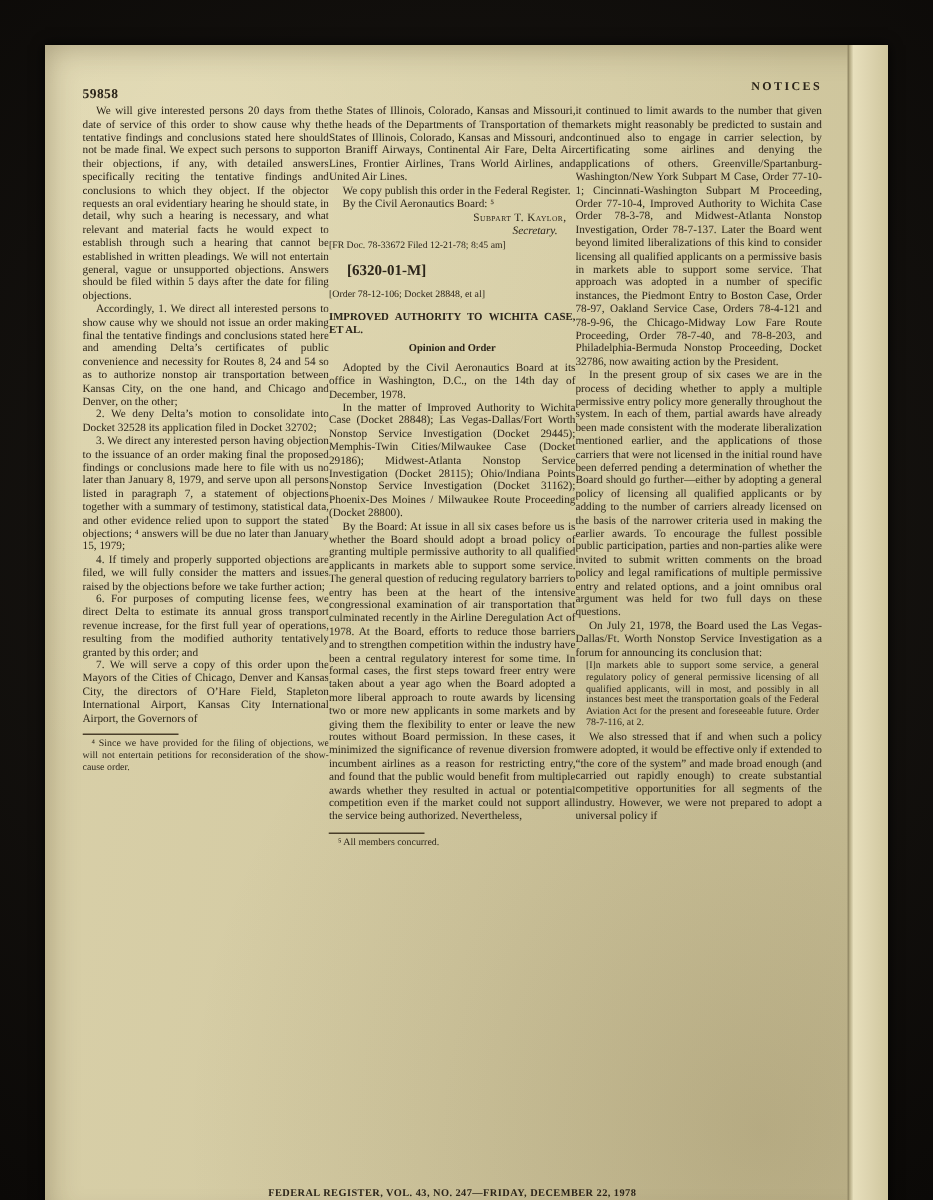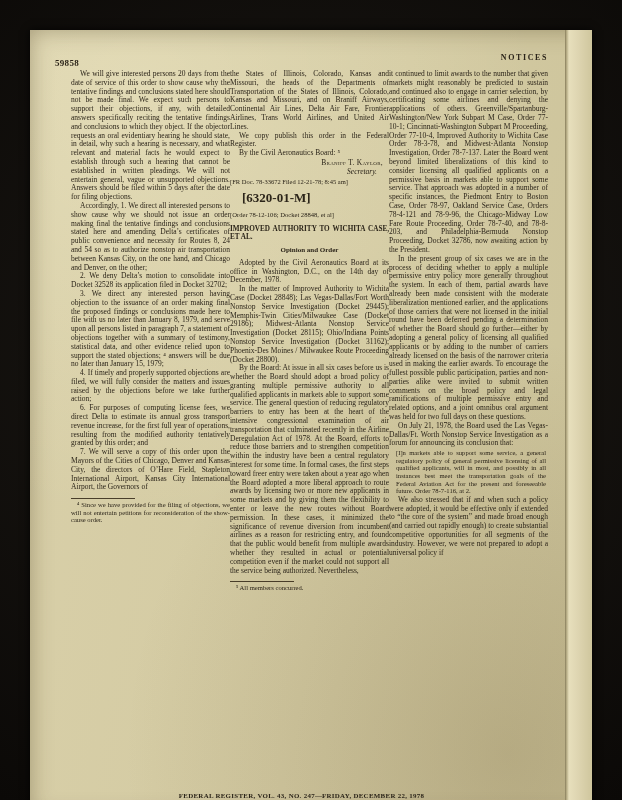--- a/index.html
+++ b/index.html
@@ -30,33 +30,33 @@
   .content {
     position: absolute; left: 25px; top: 22px; right: 44px; bottom: 16px;
     color: #2b2419;
   }
   .page-head { position: relative; height: 15px; margin-bottom: 3px; }
   .page-number { font-weight: bold; font-size: 9px; letter-spacing: .3px; }
   .running-head {
     position: absolute; left: 0; right: 0; top: 1px; text-align: right;
     font-weight: bold; font-size: 8px; letter-spacing: 1.6px;
   }
-  .cols { display: flex; gap: 0; height: 658px; overflow: hidden; margin-left: 16px; }
+  .cols { display: flex; gap: 0; height: 658px; overflow: hidden; }
   .col {
     flex: 1 1 0; min-width: 0;
     font-size: 7.5px; line-height: 8.8px; text-align: justify;
     overflow: hidden;
   }
   .col p { margin: 0; text-indent: 9px; }
   .col p.no-indent { text-indent: 0; }
   .signature { text-align: right; margin: 1px 6px 1px 0; }
   .sig-name { font-variant: small-caps; letter-spacing: .3px; }
   .sig-title { font-style: italic; margin-right: 6px; }
   .frdoc { font-size: 6.5px; line-height: 7.6px; margin-top: 1px; text-indent: 0 !important; }
-  .billing { font-weight: bold; font-size: 13px; margin: 9px 0 8px; padding-left: 12px; }
+  .billing { font-weight: bold; font-size: 10px; margin: 9px 0 8px; padding-left: 12px; }
   .order-line { font-size: 6.6px; margin-bottom: 5px; }
   .notice-title { font-weight: bold; font-size: 7.2px; line-height: 8.6px; margin-bottom: 4px; }
   .section-heading { font-weight: bold; text-align: center; font-size: 7px; margin: 2px 0 4px; }
   .footnote { margin-top: 6px; }
   .footnote-rule { width: 64px; border-top: 1px solid rgba(48,36,20,.85); margin-bottom: 2px; }
   .fn-text { font-size: 6.6px !important; line-height: 7.6px !important; text-indent: 6px !important; }
   .blockquote { font-size: 6.6px; line-height: 7.6px; text-align: justify; padding: 1px 2px 1px 7px; }
   .page-foot {
     position: absolute; left: 0; right: 0; bottom: 2px;
     text-align: center; font-weight: bold; font-size: 6.9px; letter-spacing: .3px;
@@ -85,25 +85,25 @@
           <p>4. If timely and properly supported objections are filed, we will fully consider the matters and issues raised by the objections before we take further action;</p>
           <p>6. For purposes of computing license fees, we direct Delta to estimate its annual gross transport revenue increase, for the first full year of operations, resulting from the modified authority tentatively granted by this order; and</p>
           <p>7. We will serve a copy of this order upon the Mayors of the Cities of Chicago, Denver and Kansas City, the directors of O’Hare Field, Stapleton International Airport, Kansas City International Airport, the Governors of</p>
           <div class="footnote">
             <div class="footnote-rule"></div>
             <p class="fn-text no-indent">⁴ Since we have provided for the filing of objections, we will not entertain petitions for reconsideration of the show-cause order.</p>
           </div>
         </div>
 
         <div class="col">
-          <p class="no-indent">the States of Illinois, Colorado, Kansas and Missouri, the heads of the Departments of Transportation of the States of Illinois, Colorado, Kansas and Missouri, and on Braniff Airways, Continental Air Lines, Delta Air Fare, Frontier Airlines, Trans World Airlines, and United Air Lines.</p>
+          <p class="no-indent">the States of Illinois, Colorado, Kansas and Missouri, the heads of the Departments of Transportation of the States of Illinois, Colorado, Kansas and Missouri, and on Braniff Airways, Continental Air Fare, Delta Air Lines, Frontier Airlines, Trans World Airlines, and United Air Lines.</p>
           <p>We copy publish this order in the Federal Register.</p>
           <p>By the Civil Aeronautics Board: ⁵</p>
           <div class="signature">
-            <div class="sig-name">Braniff T. Kaylor,</div>
+            <div class="sig-name">Subpart T. Kaylor,</div>
             <div class="sig-title">Secretary.</div>
           </div>
           <p class="frdoc">[FR Doc. 78-33672 Filed 12-21-78; 8:45 am]</p>
           <div class="billing">[6320-01-M]</div>
           <div class="order-line">[Order 78-12-106; Docket 28848, et al]</div>
           <div class="notice-title">IMPROVED AUTHORITY TO WICHITA CASE, ET AL.</div>
           <div class="section-heading">Opinion and Order</div>
           <p>Adopted by the Civil Aeronautics Board at its office in Washington, D.C., on the 14th day of December, 1978.</p>
           <p>In the matter of Improved Authority to Wichita Case (Docket 28848); Las Vegas-Dallas/Fort Worth Nonstop Service Investigation (Docket 29445); Memphis-Twin Cities/Milwaukee Case (Docket 29186); Midwest-Atlanta Nonstop Service Investigation (Docket 28115); Ohio/Indiana Points Nonstop Service Investigation (Docket 31162); Phoenix-Des Moines / Milwaukee Route Proceeding (Docket 28800).</p>
           <p>By the Board: At issue in all six cases before us is whether the Board should adopt a broad policy of granting multiple permissive authority to all qualified applicants in markets able to support some service. The general question of reducing regulatory barriers to entry has been at the heart of the intensive congressional examination of air transportation that culminated recently in the Airline Deregulation Act of 1978. At the Board, efforts to reduce those barriers and to strengthen competition within the industry have been a central regulatory interest for some time. In formal cases, the first steps toward freer entry were taken about a year ago when the Board adopted a more liberal approach to route awards by licensing two or more new applicants in some markets and by giving them the flexibility to enter or leave the new routes without Board permission. In these cases, it minimized the significance of revenue diversion from incumbent airlines as a reason for restricting entry, and found that the public would benefit from multiple awards whether they resulted in actual or potential competition even if the market could not support all the service being authorized. Nevertheless,</p>

